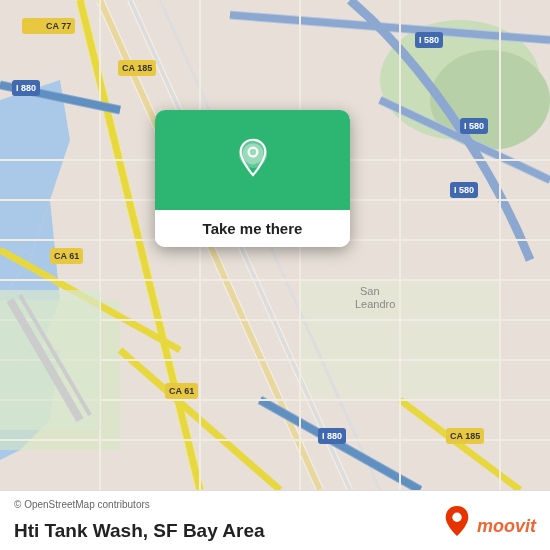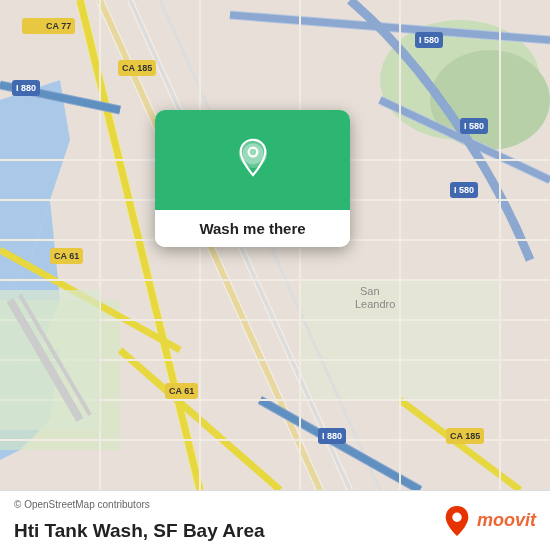--- a/index.html
+++ b/index.html
@@ -85,21 +85,21 @@
     }
 
     #place-name {
       font-size: 19px;
       font-weight: 600;
       color: #222;
     }
 
     #moovit-logo {
       display: flex;
-      align-items: center;
+      align-items: flex-end;
       gap: 6px;
     }
 
     #moovit-pin {
       width: 28px;
       height: 32px;
     }
 
     #moovit-text {
       font-size: 18px;
@@ -215,21 +215,21 @@
       <svg id="location-pin" viewBox="0 0 40 50" xmlns="http://www.w3.org/2000/svg">
         <circle cx="20" cy="18" r="16" fill="white" opacity="0.25"></circle>
         <circle cx="20" cy="18" r="12" fill="white" opacity="0.35"></circle>
         <ellipse cx="20" cy="18" r="8" fill="white" opacity="0.0"></ellipse>
 
         <path d="M20 2 C12 2 6 8 6 16 C6 26 20 42 20 42 C20 42 34 26 34 16 C34 8 28 2 20 2 Z" fill="none" stroke="white" stroke-width="2.5"></path>
 
         <circle cx="20" cy="16" r="5" fill="none" stroke="white" stroke-width="2.5"></circle>
       </svg>
     </div>
-    <div id="popup-label">Wash me there</div>
+    <div id="popup-label">Take me there</div>
   </div>
 
 </div>
 
 <div id="bottom-bar">
   <div style="display:flex;flex-direction:column;gap:10px;">
     <div id="attribution">© OpenStreetMap contributors</div>
     <div id="place-name">Hti Tank Wash, SF Bay Area</div>
   </div>
   <div id="moovit-logo">

